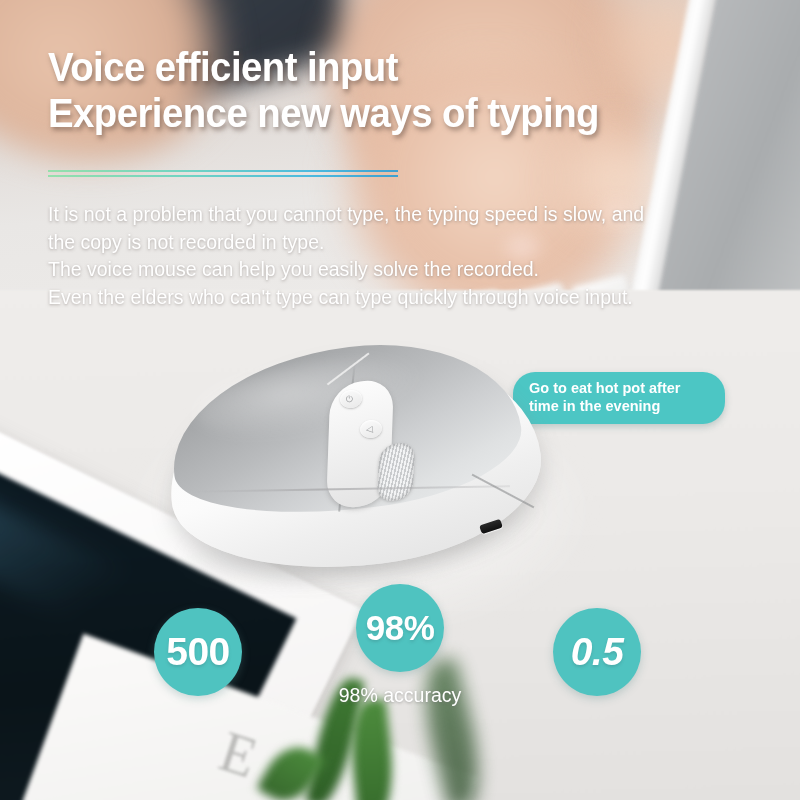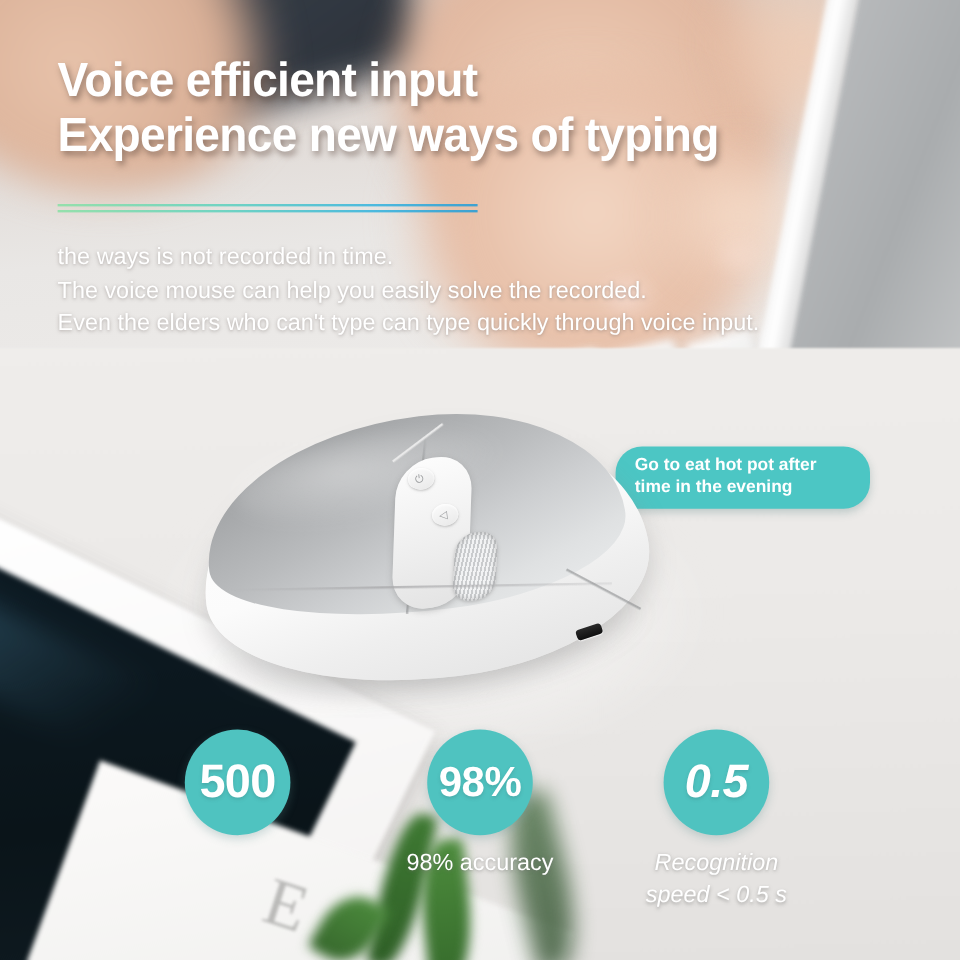--- a/index.html
+++ b/index.html
@@ -342,21 +342,21 @@
     filter: blur(.5px);
   }
 
   
   .stat {
     position: absolute;
     width: 200px;
     text-align: center;
   }
   .stat-1 { left: 98px; top: 608px; }
-  .stat-2 { left: 300px; top: 608px; }
+  .stat-2 { left: 300px; top: 584px; }
   .stat-3 { left: 497px; top: 608px; font-style: italic; }
   .circle {
     width: 88px; height: 88px;
     margin: 0 auto;
     border-radius: 50%;
     background: #4fc3c0;
     color: #ffffff;
     font-size: 39px;
     font-weight: bold;
     line-height: 88px;
@@ -428,21 +428,22 @@
     <span class="l1">Voice efficient input</span>
     <span class="l2">Experience new ways of typing</span>
   </div>
 
   <div class="rule-wrap">
     <div class="rule"></div>
     <div class="rule"></div>
   </div>
 
   <div class="body-copy">
-    <span>the ways is not  recorded in time.</span>
+    <span>It is not a problem that you cannot type, the typing speed is slow, and</span>
+    <span>the copy is not  recorded in type.</span>
     <span>The voice mouse can help you easily solve the recorded.</span>
     <span>Even the elders who can't type can type quickly through voice input.</span>
   </div>
 
   <div class="bubble">
     <span>Go to eat hot pot after</span>
     <span>time in the evening</span>
   </div>
 
   <div class="mouse-wrap">
@@ -469,19 +470,15 @@
 
   <div class="stat stat-2">
     <div class="circle small">98%</div>
     <div class="stat-caption">
       <span>98% accuracy</span>
     </div>
   </div>
 
   <div class="stat stat-3">
     <div class="circle">0.5</div>
-    <div class="stat-caption">
-      <span>Recognition</span>
-      <span>speed  &lt;  0.5 s</span>
-    </div>
   </div>
 
 </div>
 
 </body></html>

